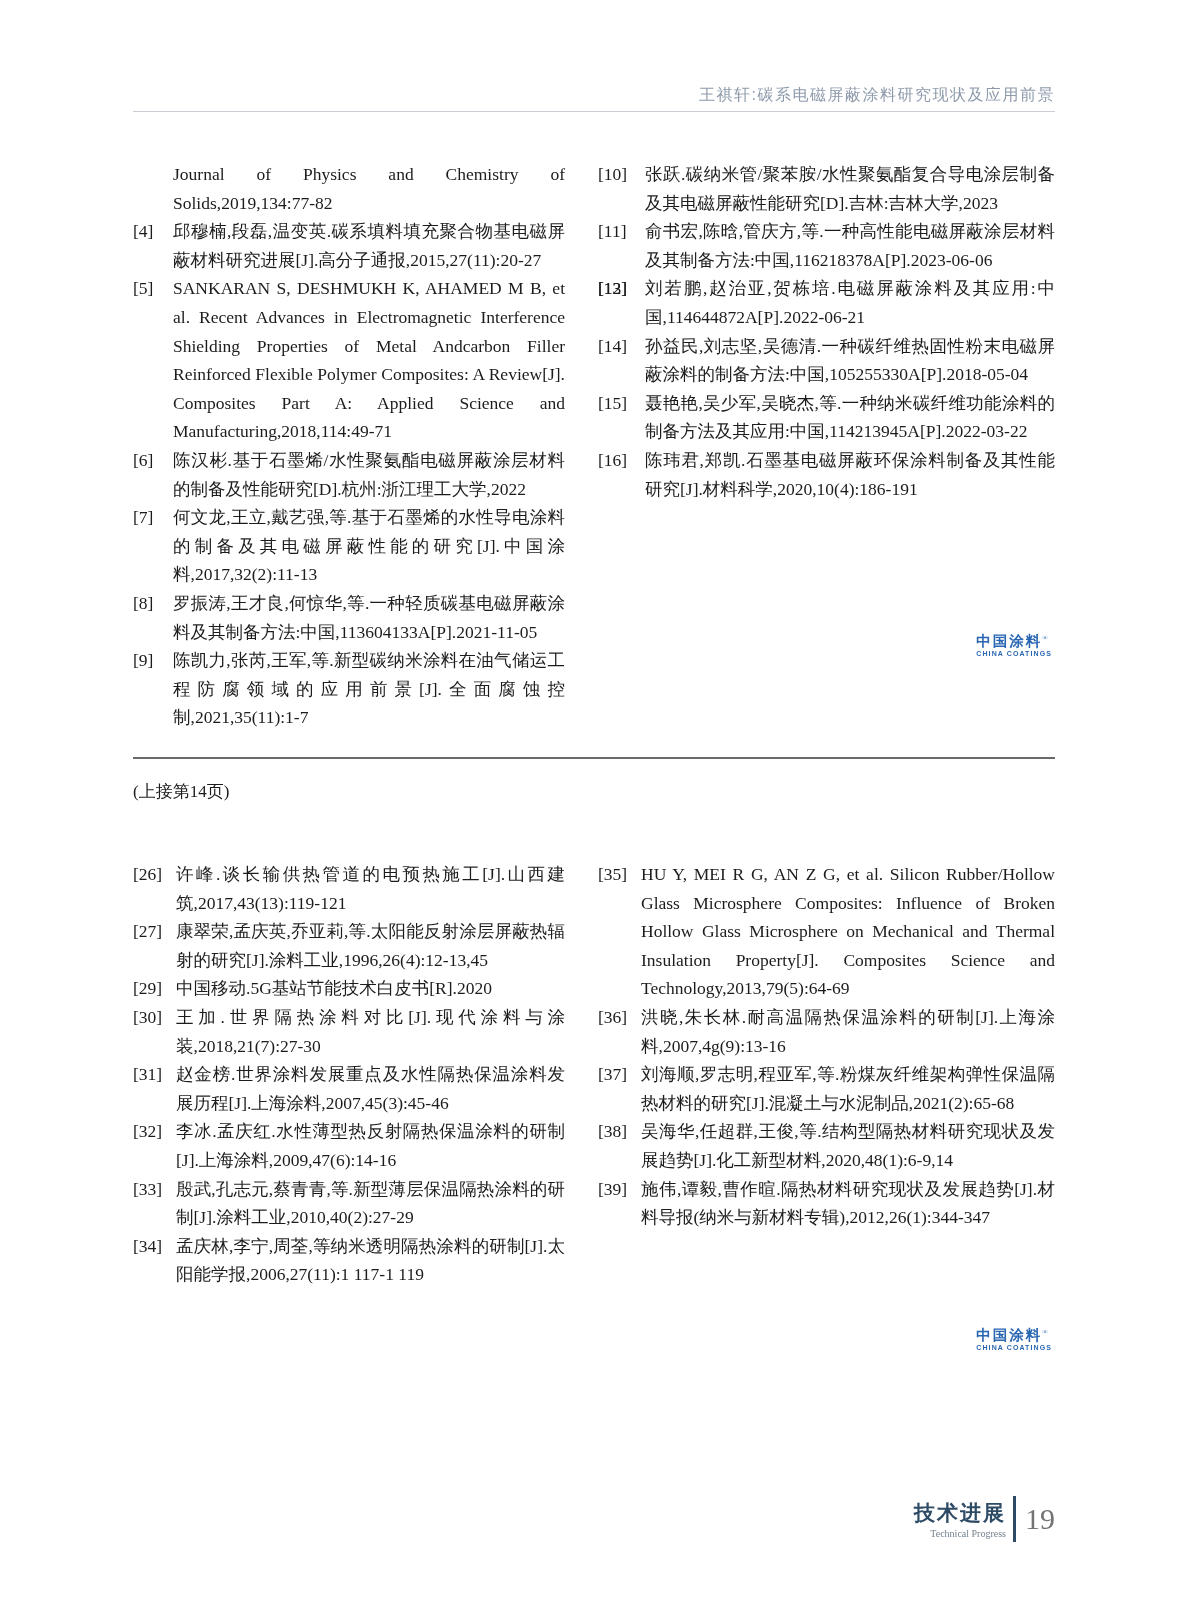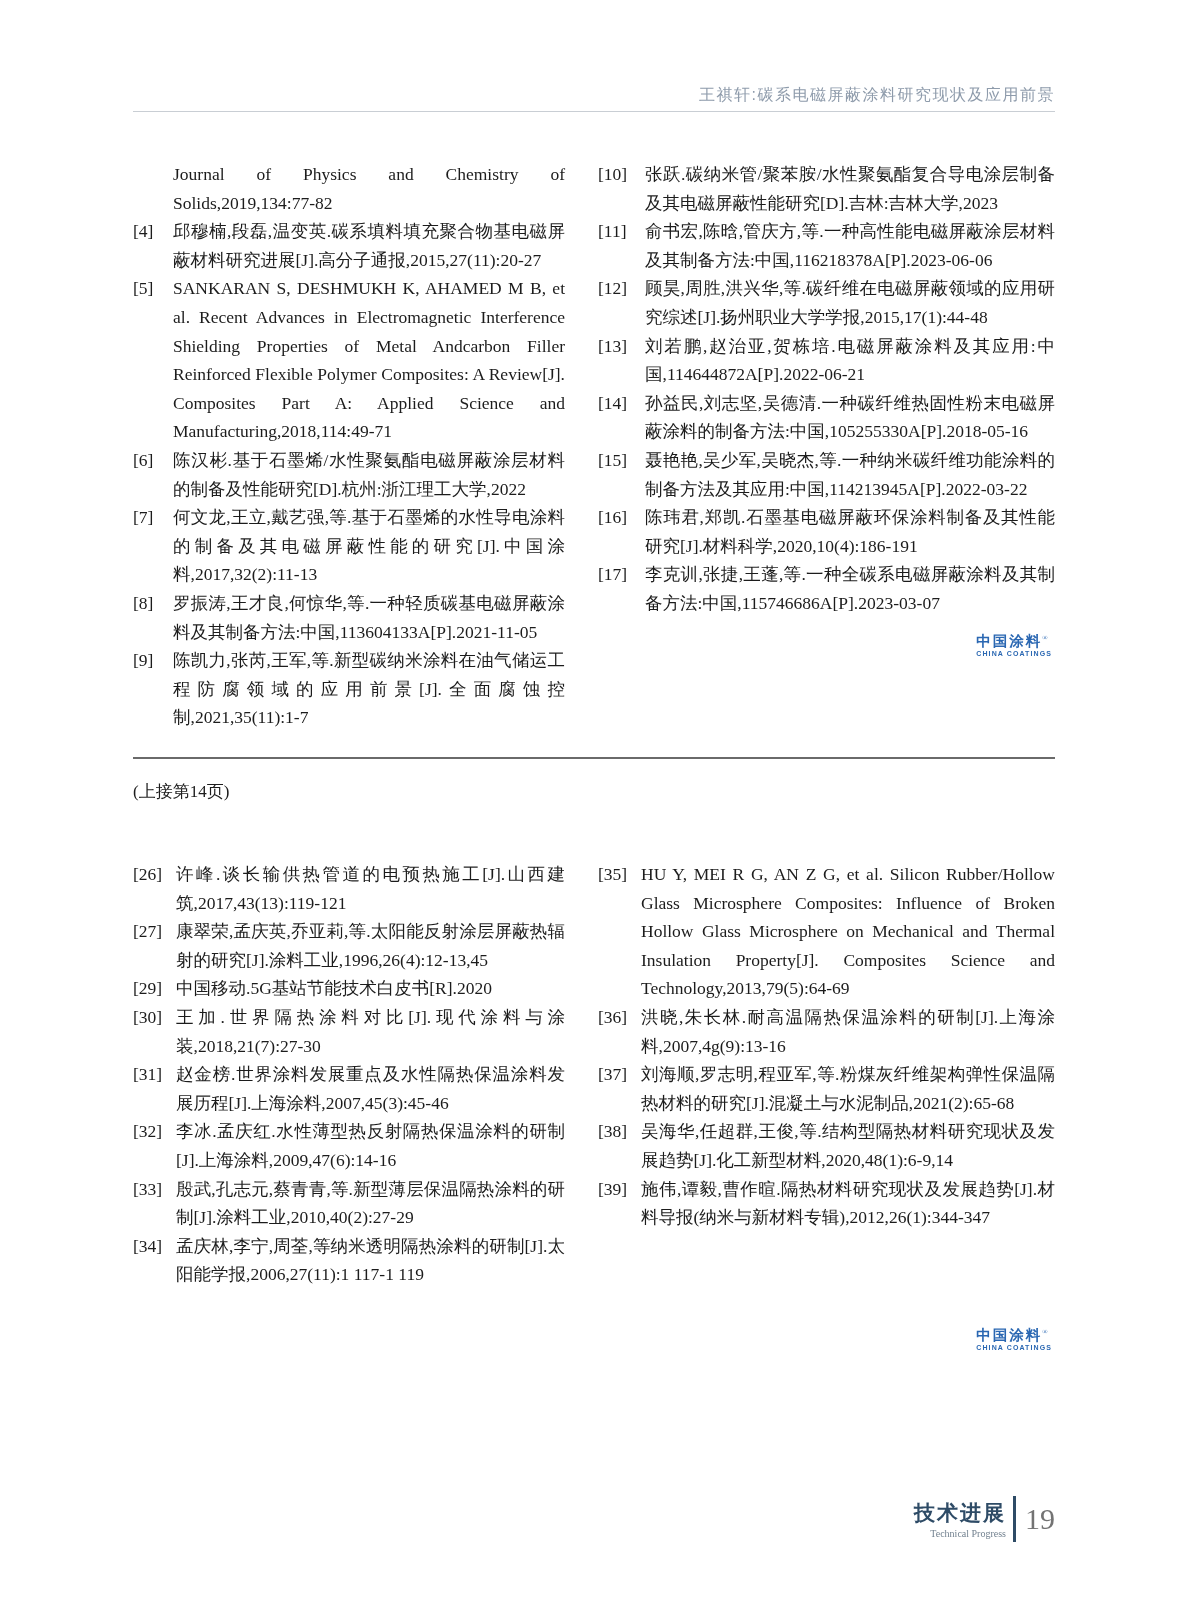--- a/index.html
+++ b/index.html
@@ -179,47 +179,42 @@
           <span class="ref-text">张跃.碳纳米管/聚苯胺/水性聚氨酯复合导电涂层制备及其电磁屏蔽性能研究[D].吉林:吉林大学,2023</span>
         </div>
 
         <div class="ref">
           <span class="ref-num">[11]</span>
           <span class="ref-text">俞书宏,陈晗,管庆方,等.一种高性能电磁屏蔽涂层材料及其制备方法:中国,116218378A[P].2023-06-06</span>
         </div>
 
         <div class="ref">
           <span class="ref-num">[12]</span>
-          <span class="ref-text">顾昊,周胜,洪兴华,等.碳纤维在电磁屏蔽领域的应用研究综述[J].扬州职业大学学报,2015,17(1):44-48</span>
         </div>
 
         <div class="ref">
           <span class="ref-num">[13]</span>
           <span class="ref-text">刘若鹏,赵治亚,贺栋培.电磁屏蔽涂料及其应用:中国,114644872A[P].2022-06-21</span>
         </div>
 
         <div class="ref">
           <span class="ref-num">[14]</span>
-          <span class="ref-text">孙益民,刘志坚,吴德清.一种碳纤维热固性粉末电磁屏蔽涂料的制备方法:中国,105255330A[P].2018-05-16</span>
+          <span class="ref-text">孙益民,刘志坚,吴德清.一种碳纤维热固性粉末电磁屏蔽涂料的制备方法:中国,105255330A[P].2018-05-04</span>
         </div>
 
         <div class="ref">
           <span class="ref-num">[15]</span>
           <span class="ref-text">聂艳艳,吴少军,吴晓杰,等.一种纳米碳纤维功能涂料的制备方法及其应用:中国,114213945A[P].2022-03-22</span>
         </div>
 
         <div class="ref">
           <span class="ref-num">[16]</span>
           <span class="ref-text">陈玮君,郑凯.石墨基电磁屏蔽环保涂料制备及其性能研究[J].材料科学,2020,10(4):186-191</span>
         </div>
 
-        <div class="ref">
-          <span class="ref-num">[17]</span>
-          <span class="ref-text">李克训,张捷,王蓬,等.一种全碳系电磁屏蔽涂料及其制备方法:中国,115746686A[P].2023-03-07</span>
-        </div>
       </div>
   </div>
 
   <div class="brand-logo logo-1">
     <div><span class="logo-cn">中国涂料</span><span class="logo-reg">®</span></div>
     <div class="logo-en">CHINA COATINGS</div>
   </div>
 
   <div class="mid-rule"></div>
 

